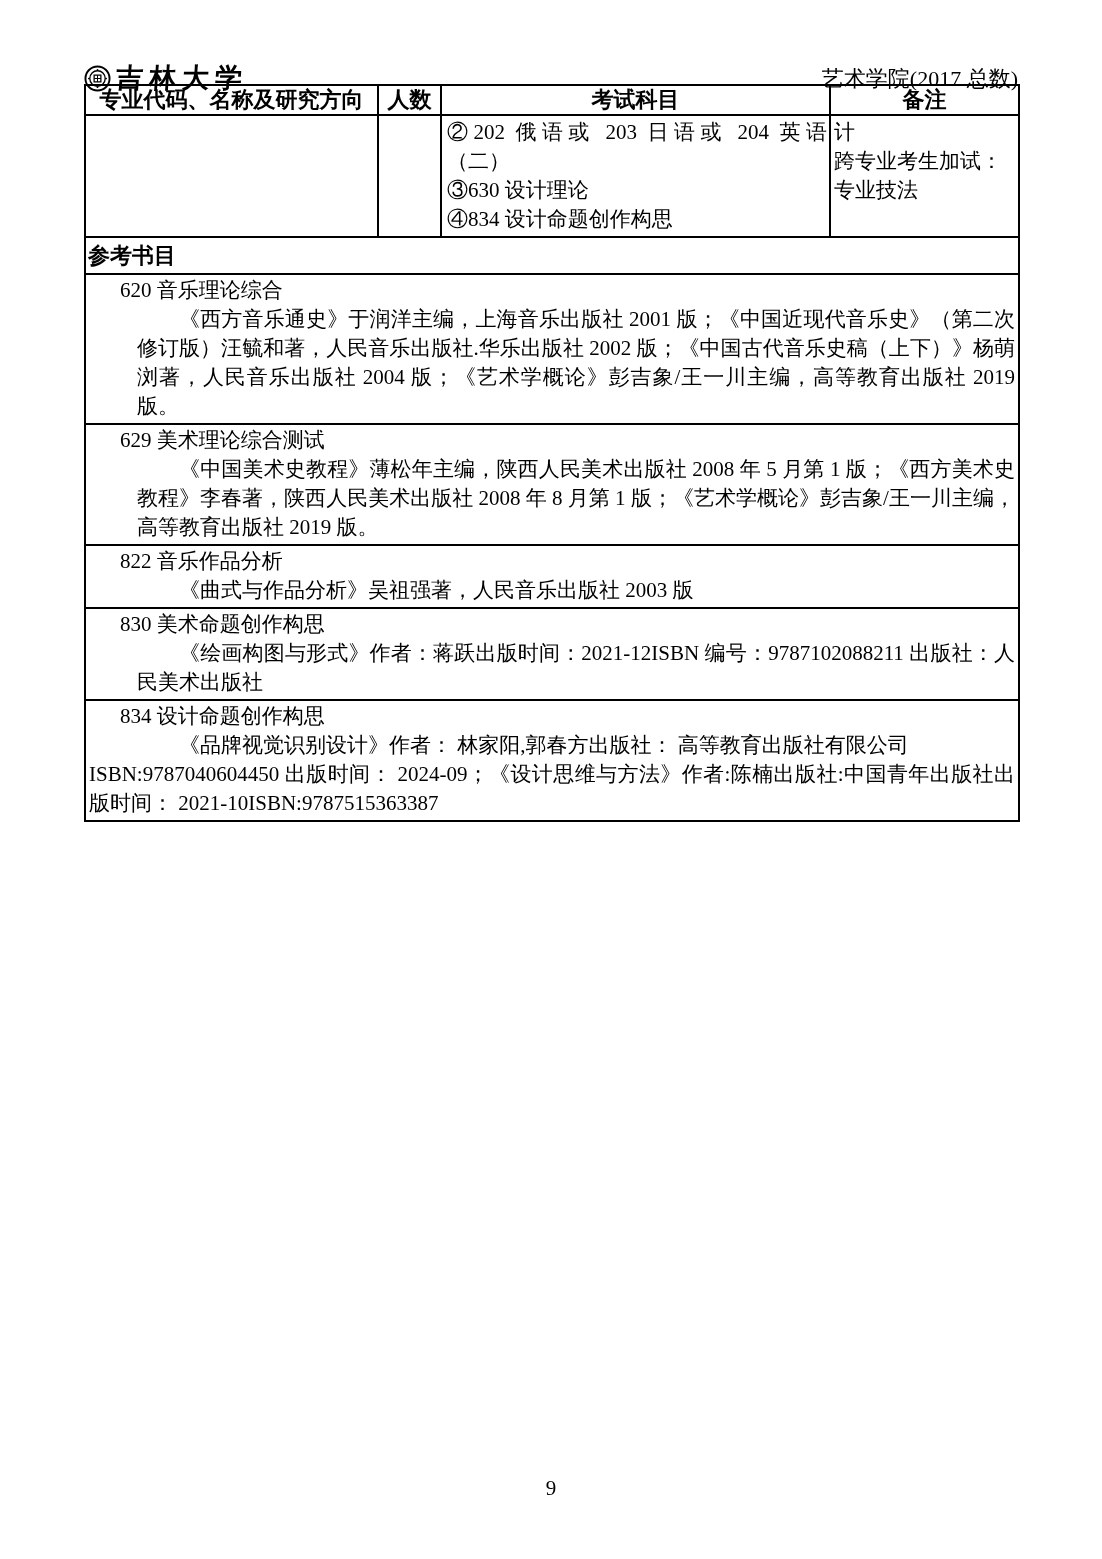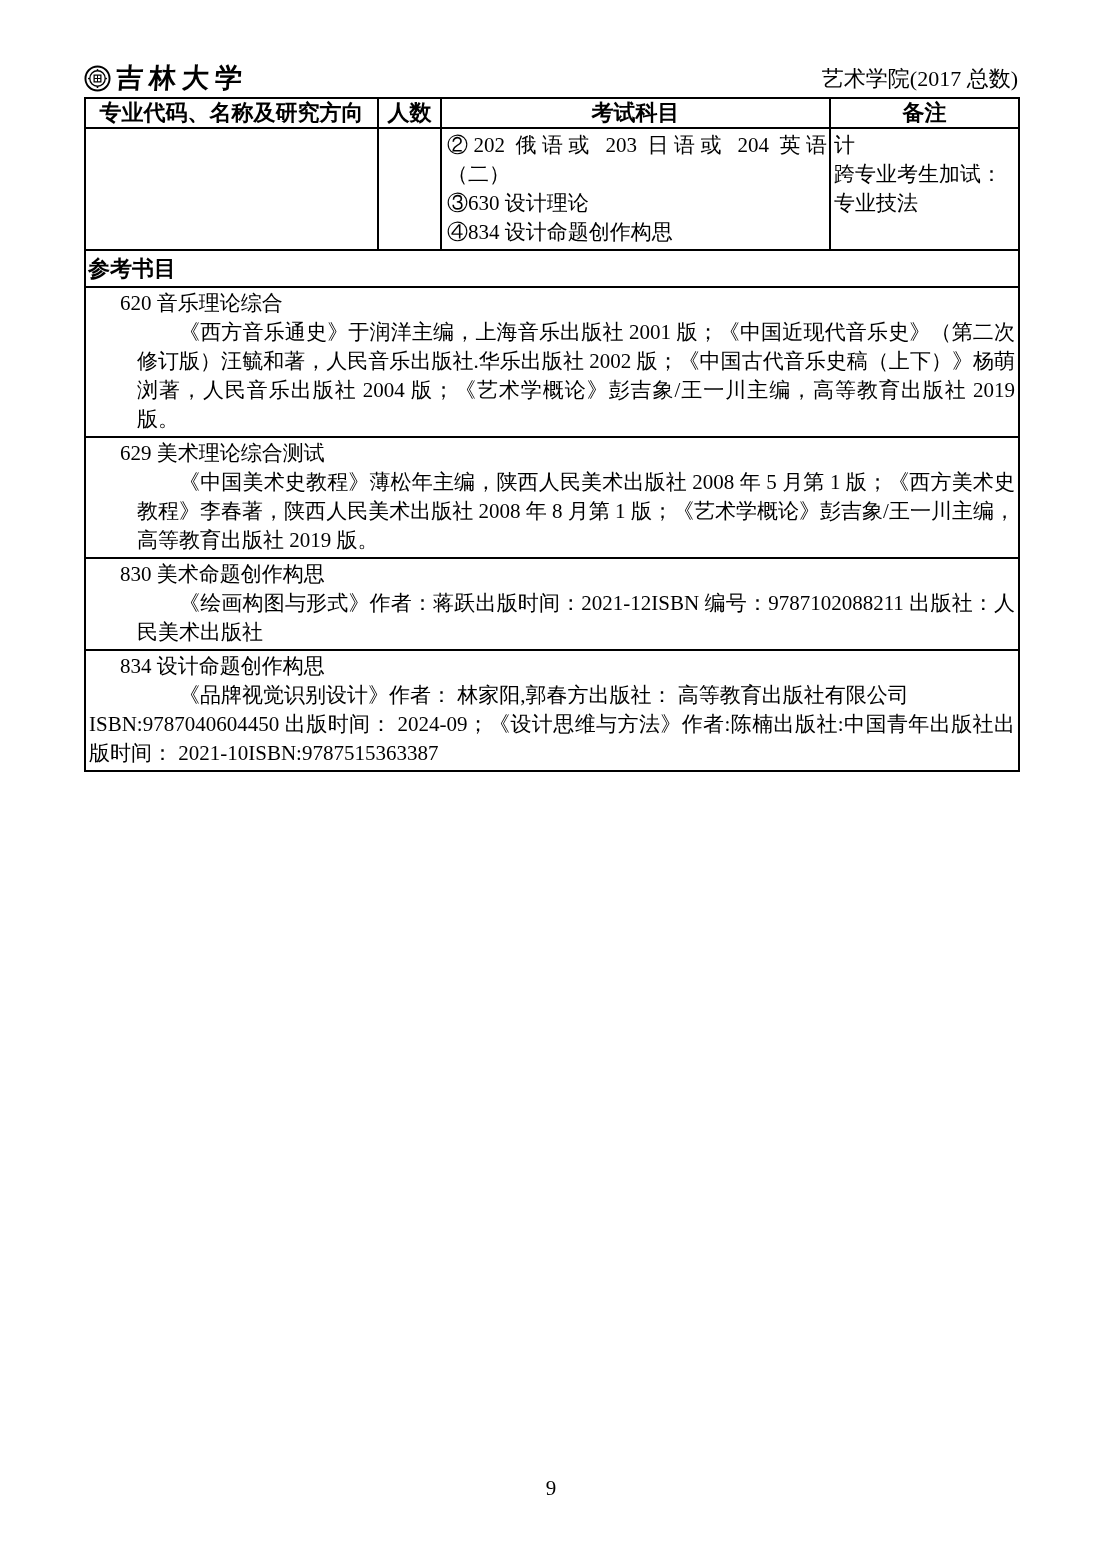--- a/index.html
+++ b/index.html
@@ -20,21 +20,21 @@
   .logo { display: flex; align-items: center; gap: 5px; padding-bottom: 2px; }
   .seal { width: 27px; height: 27px; display: block; }
   .logo-text {
     font-size: 27px; font-weight: bold; letter-spacing: 6px;
     transform: skewX(-4deg); line-height: 1;
   }
   .college { font-size: 22px; line-height: 1.2; padding-bottom: 2px; }
 
   
   table.main {
-    position: absolute; top: 97px; left: 84px; width: 934px;
+    position: absolute; top: 84px; left: 84px; width: 934px;
     border-collapse: collapse; table-layout: fixed;
   }
   table.main td, table.main th { border: 2px solid #000; vertical-align: top; }
   th.colhead {
     font-size: 22px; font-weight: bold; text-align: center;
     height: 30px; line-height: 28px; padding: 0;
   }
   .subjects-cell { padding: 2px 2px 2px 5px; }
   .subject-line { font-size: 21px; line-height: 29px; white-space: nowrap; }
   .subject-line.stretch { white-space: normal; text-align: justify; text-align-last: justify; }
@@ -116,20 +116,27 @@
     </tr>
     <tr>
       <td class="ref-cell" colspan="4">
         <div class="ref-title">629 美术理论综合测试</div>
         <div class="ref-body">《中国美术史教程》薄松年主编，陕西人民美术出版社 2008 年 5 月第 1 版；《西方美术史教程》李春著，陕西人民美术出版社 2008 年 8 月第 1 版；《艺术学概论》彭吉象/王一川主编，高等教育出版社 2019 版。</div>
 
       </td>
     </tr>
     <tr>
       <td class="ref-cell" colspan="4">
+        <div class="ref-title">822 音乐作品分析</div>
+        <div class="ref-body">《曲式与作品分析》吴祖强著，人民音乐出版社 2003 版</div>
+
+      </td>
+    </tr>
+    <tr>
+      <td class="ref-cell" colspan="4">
         <div class="ref-title">830 美术命题创作构思</div>
         <div class="ref-body">《绘画构图与形式》作者：蒋跃出版时间：2021-12ISBN 编号：9787102088211 出版社：人民美术出版社</div>
 
       </td>
     </tr>
     <tr>
       <td class="ref-cell" colspan="4">
         <div class="ref-title">834 设计命题创作构思</div>
         <div class="ref-body">《品牌视觉识别设计》作者： 林家阳,郭春方出版社： 高等教育出版社有限公司</div>
         <div class="ref-body2">ISBN:9787040604450 出版时间： 2024-09；《设计思维与方法》作者:陈楠出版社:中国青年出版社出版时间： 2021-10ISBN:9787515363387</div>

